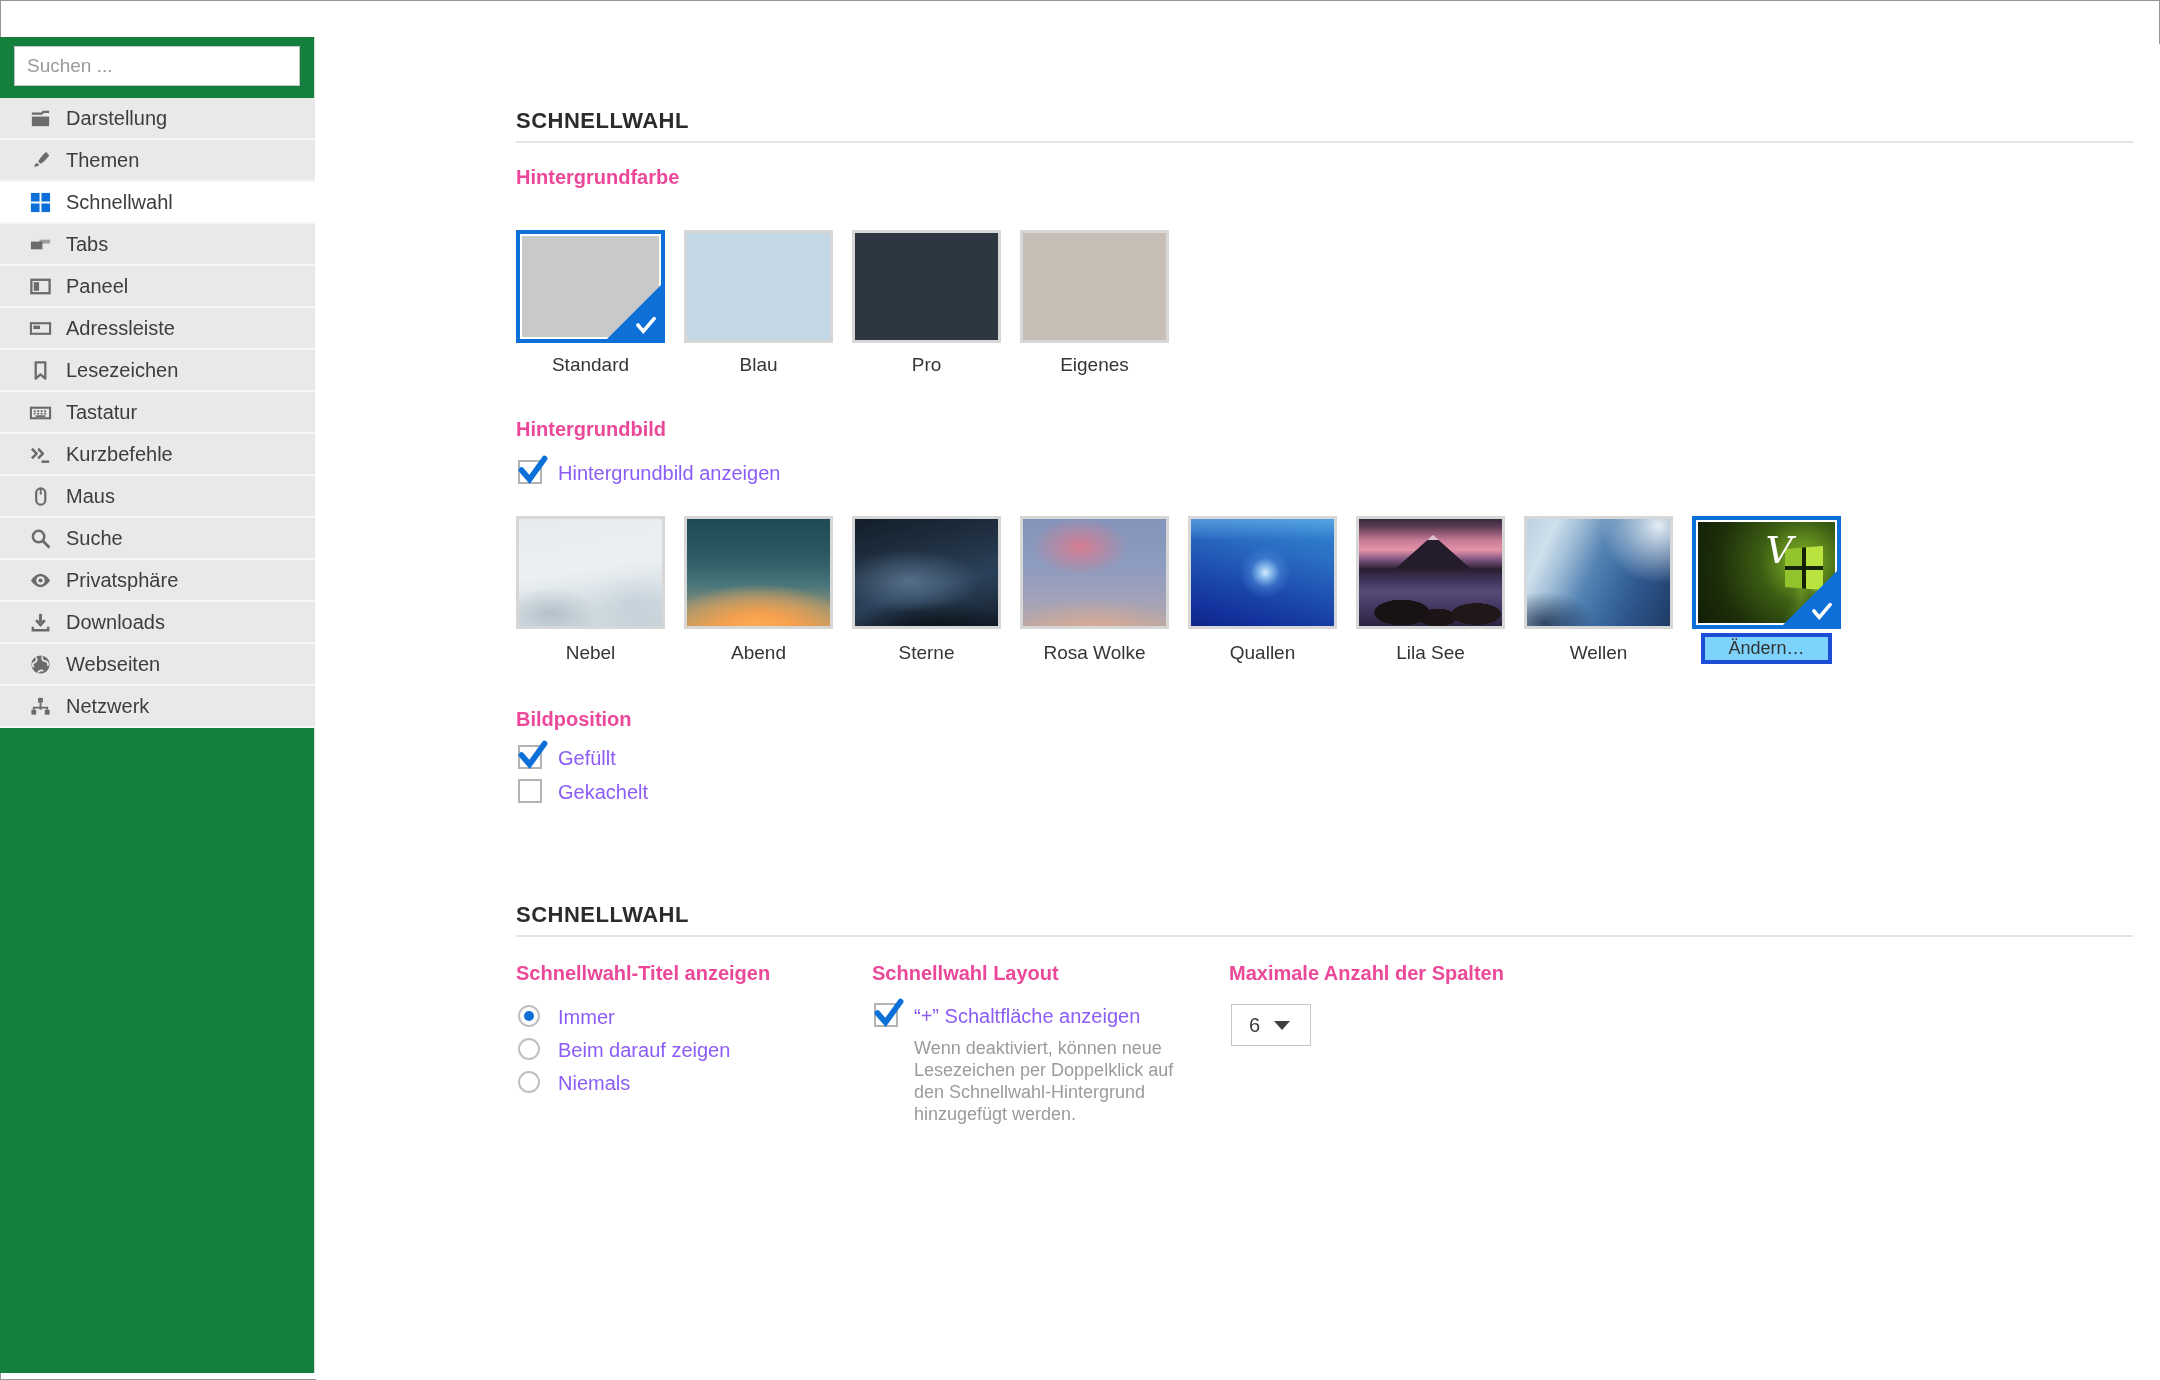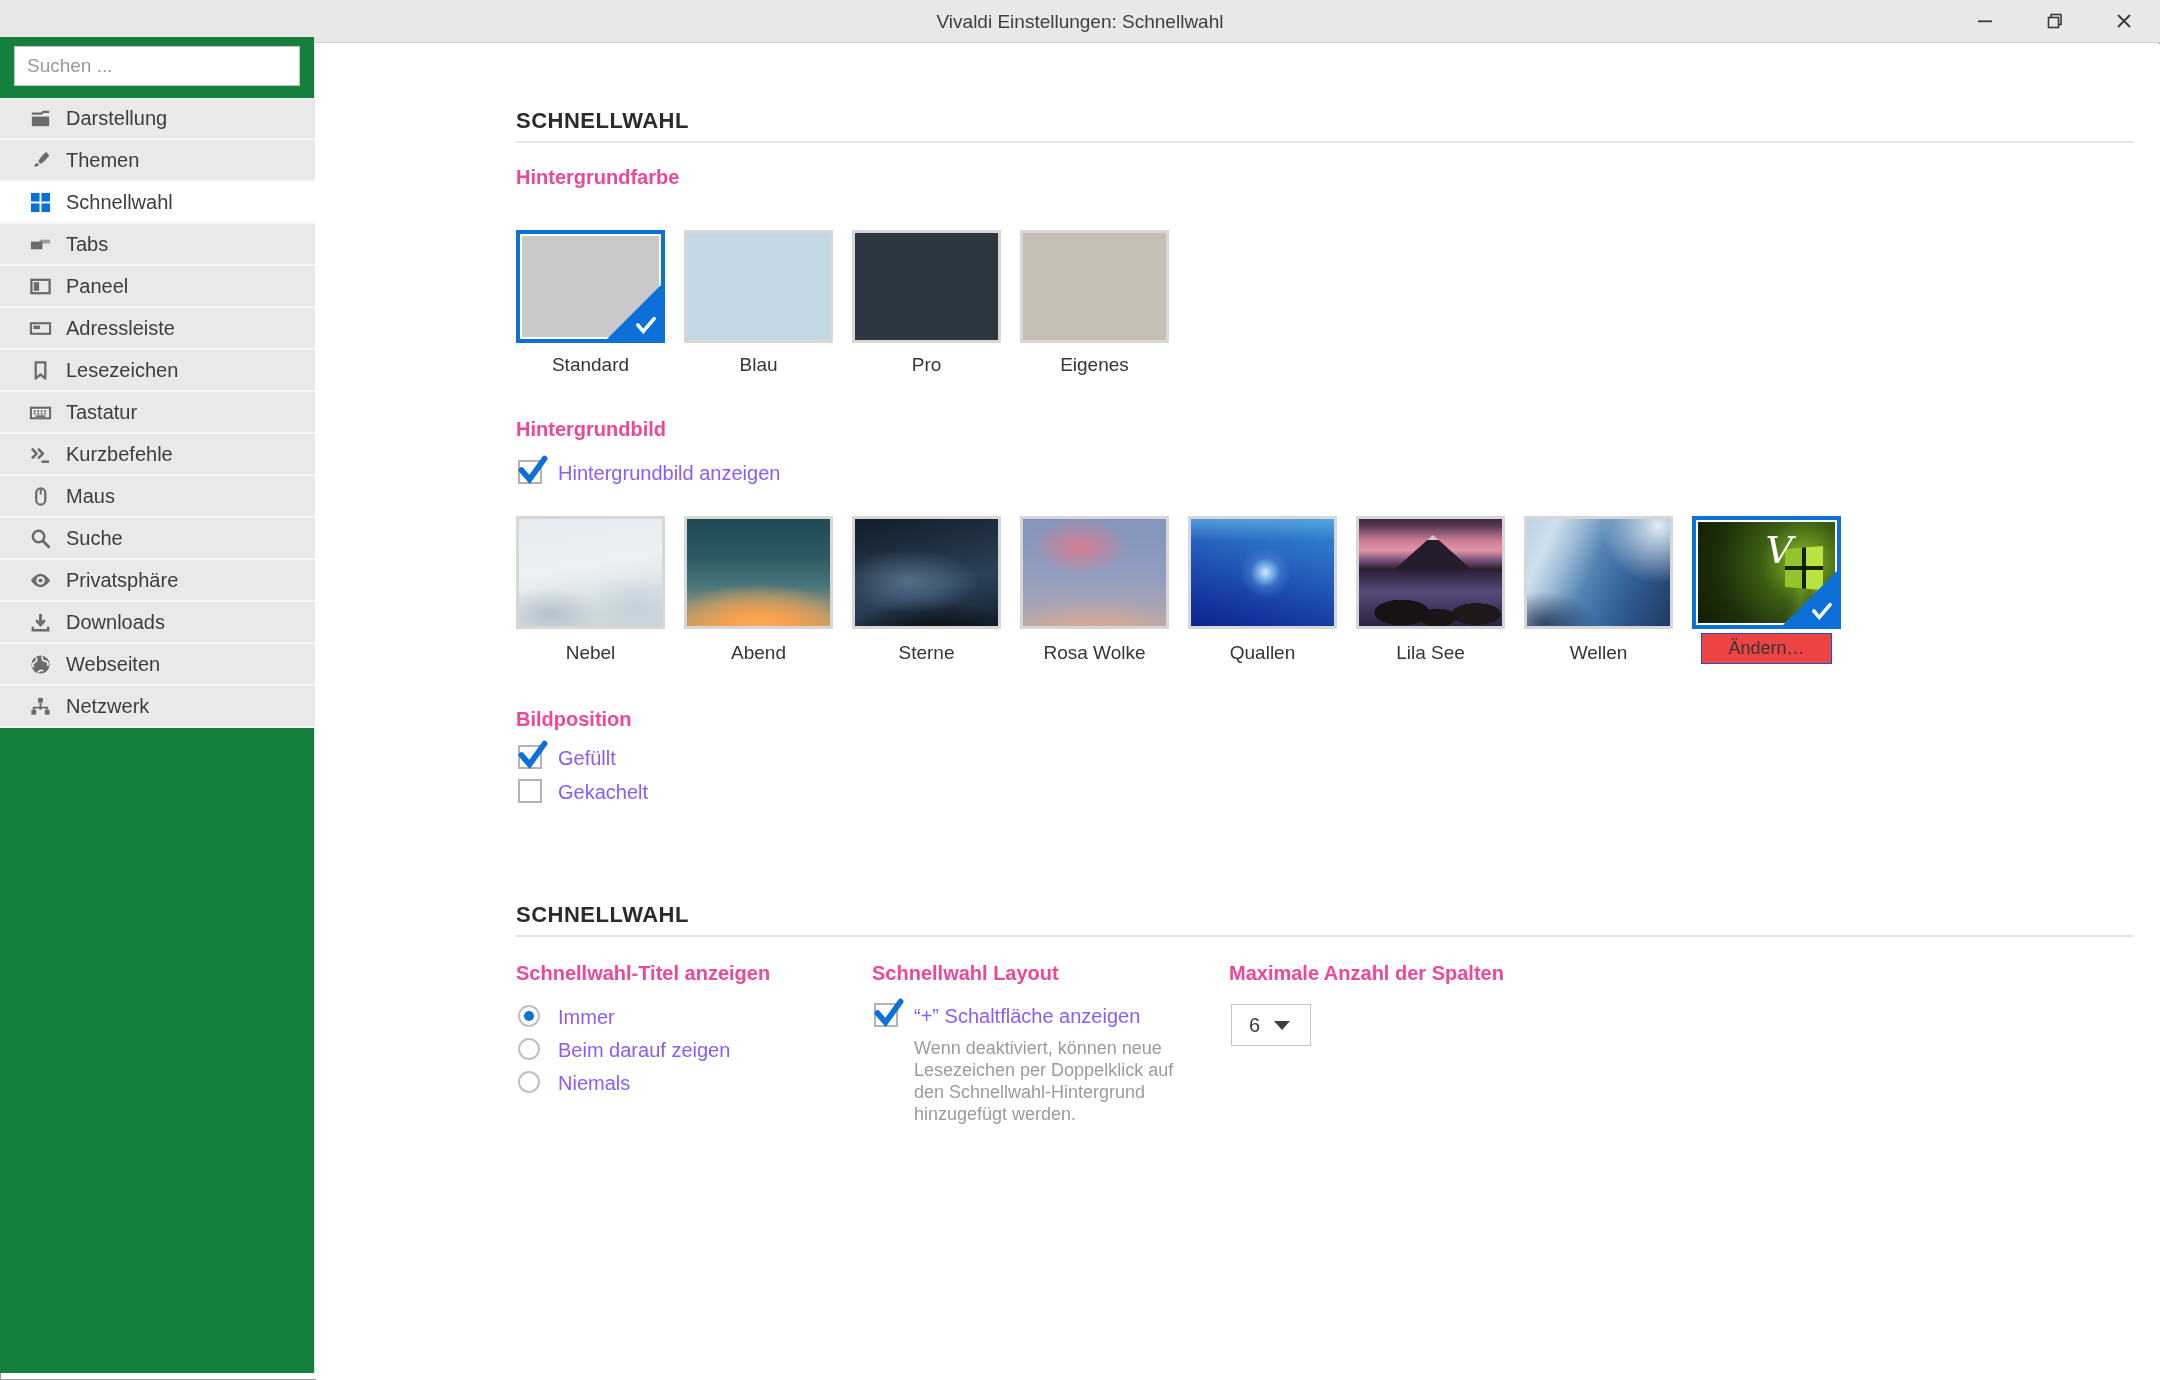--- a/index.html
+++ b/index.html
@@ -80,50 +80,31 @@
         linear-gradient(180deg, transparent 45%, rgba(14,26,5,.95) 45% 55%, transparent 55%),
         linear-gradient(90deg,#93c42e 0 45%, rgba(14,26,5,.95) 45% 55%, #b9e440 55% 100%);
       clip-path:polygon(0 7%, 100% 0, 100% 100%, 0 93%); }
   .v-script { position:absolute; right:44px; top:8px; font-family:"DejaVu Serif", serif; font-style:italic; font-size:38px; color:#ffffff; }
 
   
   .checkbox { position:absolute; width:24px; height:24px; background:#fff; border:2px solid #b3b3b3; }
   .checkbox svg { position:absolute; left:-2px; top:-7px; overflow:visible; }
   .radio { position:absolute; width:22px; height:22px; border-radius:50%; background:#fff; border:2px solid #c0c0c0; }
   .radio .dot { position:absolute; left:4px; top:4px; width:10px; height:10px; border-radius:50%; background:#0d70d8; }
-  .btn { background:#ef4444; border:1px solid #1d4ed8; font-size:18px; color:#333; display:flex; align-items:center; justify-content:center; font-family:"Liberation Sans", sans-serif; }
+  .btn { background:#7dd3fc; border:4px solid #1d4ed8; font-size:18px; color:#333; display:flex; align-items:center; justify-content:center; font-family:"Liberation Sans", sans-serif; }
   .select { background:#fff; border:1px solid #c4c4c4; display:flex; align-items:center; }
   .select .val { font-size:20px; color:#3c3c3c; margin-left:17px; }
   .select .arrow { width:0; height:0; border-left:8px solid transparent; border-right:8px solid transparent; border-top:9px solid #3f3f3f; margin-left:14px; }
   .helper { font-size:18px; line-height:22px; color:#9b9b9b; }
 </style>
 </head>
 <body>
 
 <div id="window">
 
-  <div id="titlebar">
-    <div id="title">Vivaldi Einstellungen: Schnellwahl</div>
-    <div class="winbtn" id="btn-min">
-      <svg width="20" height="20" viewBox="0 0 20 20">
-          <rect x="3" y="9.4" width="14" height="1.8" fill="#3a3a3a"></rect>
-        </svg>
-    </div>
-    <div class="winbtn" id="btn-max">
-      <svg width="20" height="20" viewBox="0 0 20 20">
-        <rect x="6" y="3.5" width="10" height="10" fill="none" stroke="#3a3a3a" stroke-width="1.6"></rect>
-        <rect x="3.5" y="6.5" width="10" height="10" fill="#e9e7e7" stroke="#3a3a3a" stroke-width="1.6"></rect>
-      </svg>
-    </div>
-    <div class="winbtn" id="btn-close">
-      <svg width="20" height="20" viewBox="0 0 20 20">
-          <path d="M4 4 L16 16 M16 4 L4 16" stroke="#3a3a3a" stroke-width="1.8"></path>
-        </svg>
-    </div>
-  </div>
 
   <div id="sidebar">
     <input id="search" type="text" placeholder="Suchen ..." style="">
     <div id="nav">
 
 
       <div class="nav-item">
         <span class="nicon">
             <svg width="23" height="23" viewBox="0 0 24 24">
               <path d="M3 7h10l2-2h6" fill="none" stroke="#6b6b6b" stroke-width="2.4"></path>

